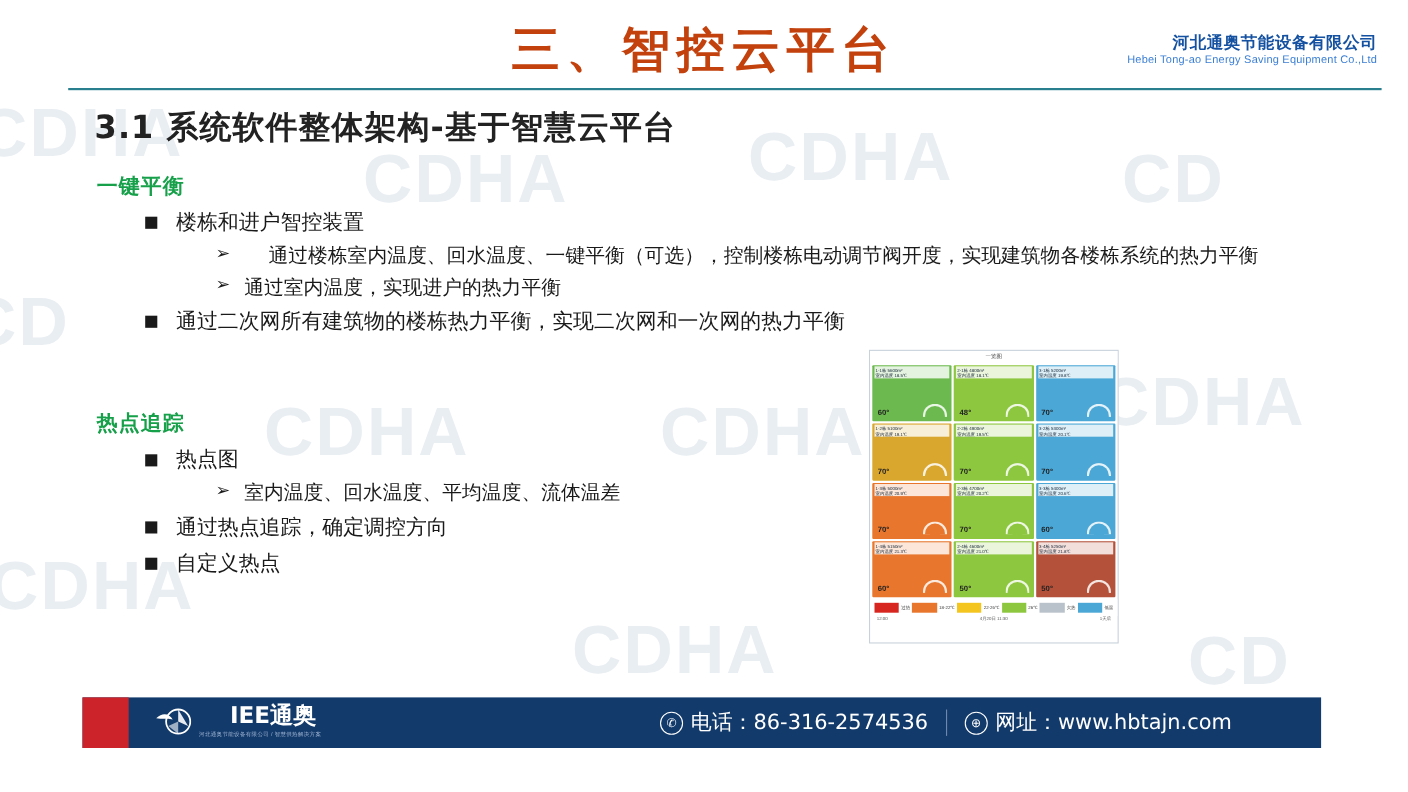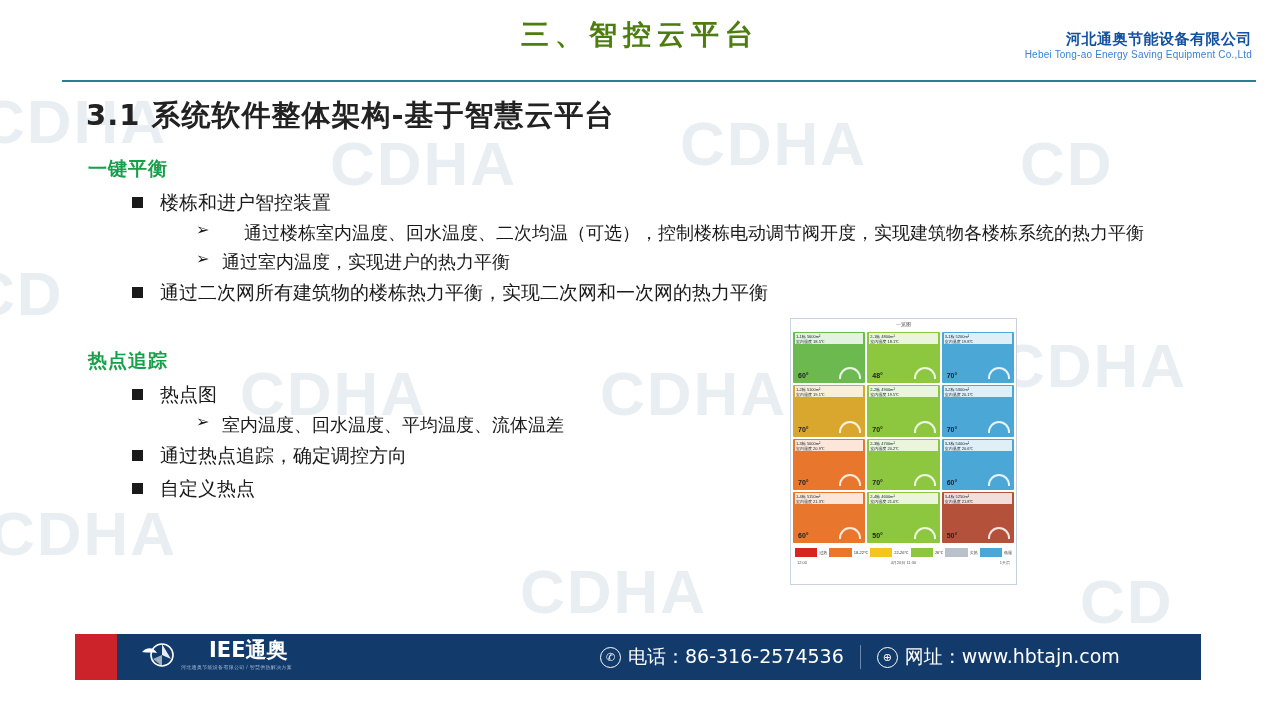--- a/index.html
+++ b/index.html
@@ -40,23 +40,23 @@
     width: 1280px;
     height: 82px;
     z-index: 2;
   }
   .header-title {
     position: absolute;
     left: 0; right: 0;
     top: 16px;
     text-align: center;
     font-family: "DejaVu Sans", sans-serif;
-    font-size: 28px;
-    font-weight: bold;
-    color: #4d7c0f;
+    font-size: 44px;
+    font-weight: bold;
+    color: #c2410c;
     letter-spacing: 6px;
   }
   .company-block {
     position: absolute;
     right: 28px;
     top: 30px;
     text-align: right;
     line-height: 1.25;
   }
   .company-cn {
@@ -363,35 +363,35 @@
   <div class="section-title">3.1 系统软件整体架构-基于智慧云平台</div>
 
   <div class="group-head">一键平衡</div>
   <ul class="lvl1">
     <li>
       <span class="bullet-sq"></span>
       <span>楼栋和进户智控装置</span>
       <ul class="lvl2">
         <li>
           <span class="bullet-ar">➢</span>
-          <span class="indent-cont">通过楼栋室内温度、回水温度、二次均温（可选），控制楼栋电动调节阀开度，实现建筑物各楼栋系统的热力平衡</span>
+          <span class="indent-cont">通过楼栋室内温度、回水温度、一键平衡（可选），控制楼栋电动调节阀开度，实现建筑物各楼栋系统的热力平衡</span>
         </li>
         <li>
           <span class="bullet-ar">➢</span>
           <span>通过室内温度，实现进户的热力平衡</span>
         </li>
       </ul>
     </li>
     <li>
       <span class="bullet-sq"></span>
       <span>通过二次网所有建筑物的楼栋热力平衡，实现二次网和一次网的热力平衡</span>
     </li>
   </ul>
 
-  <div class="group-head" style="margin-top:40px;">热点追踪</div>
+  <div class="group-head" style="margin-top:64px;">热点追踪</div>
   <ul class="lvl1">
     <li>
       <span class="bullet-sq"></span>
       <span>热点图</span>
       <ul class="lvl2">
         <li>
           <span class="bullet-ar">➢</span>
           <span>室内温度、回水温度、平均温度、流体温差</span>
         </li>
       </ul>

